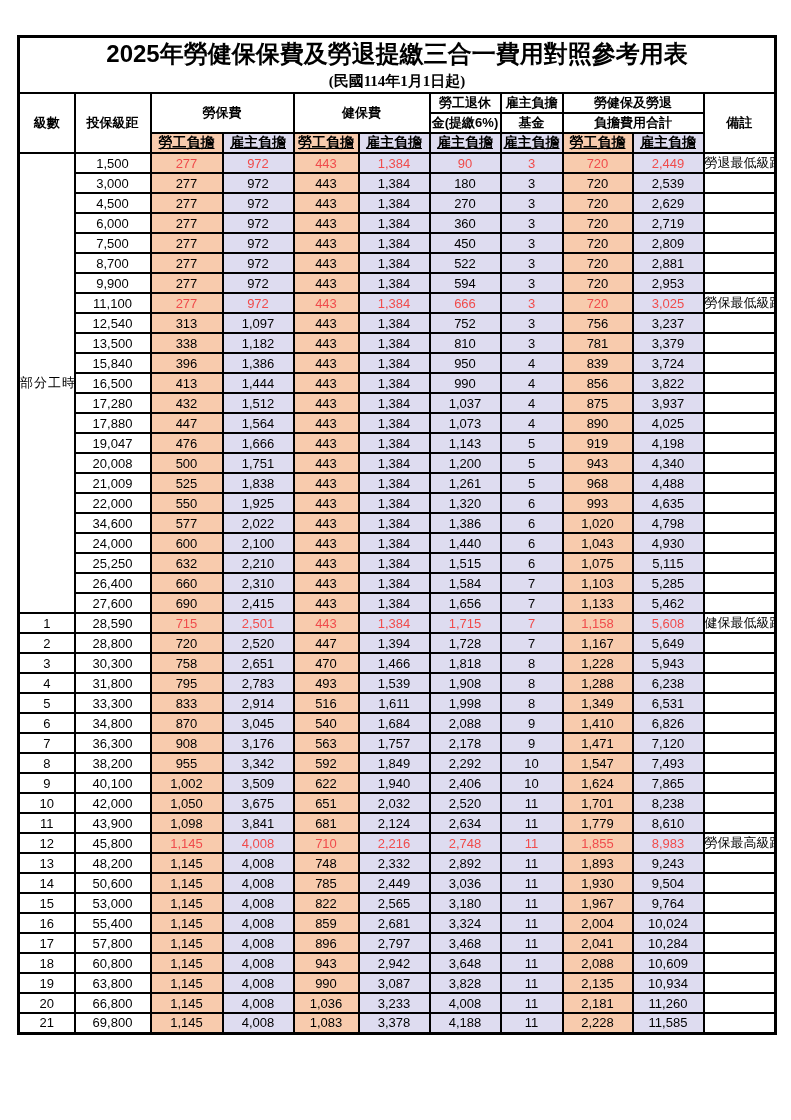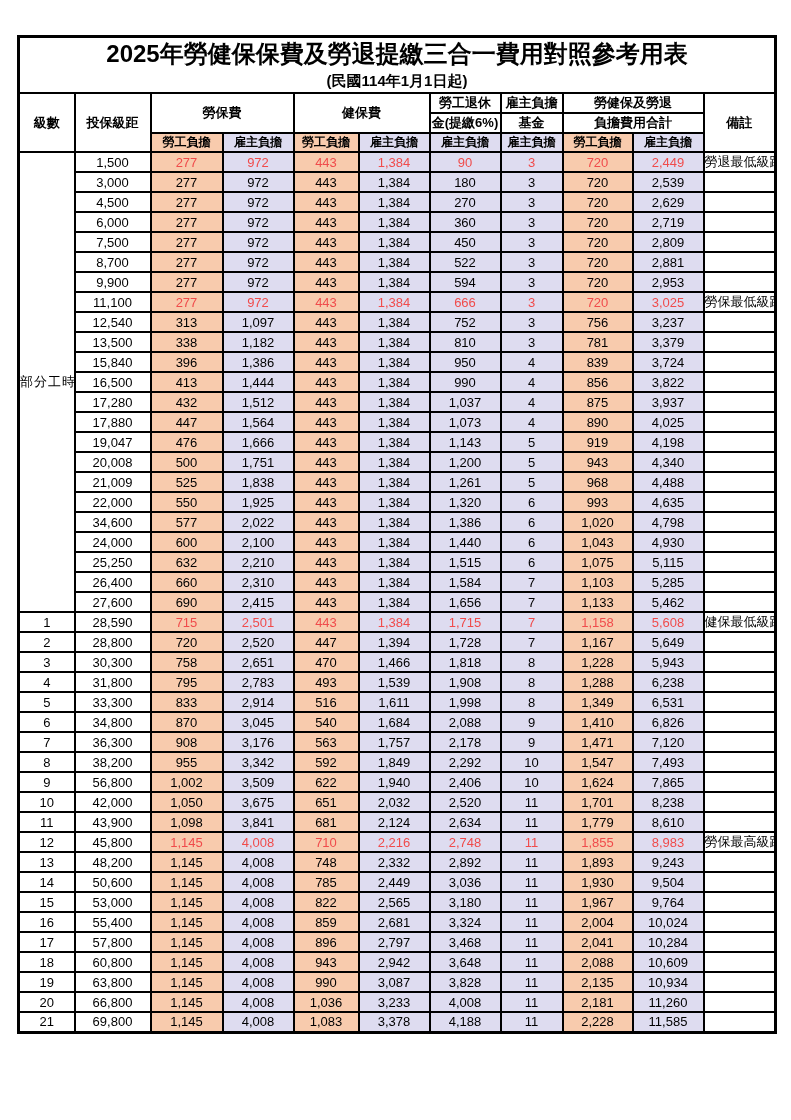--- a/index.html
+++ b/index.html
@@ -11,23 +11,23 @@
   table.premium {
     border-collapse: collapse; table-layout: fixed;
     width: 757px; border: 3px solid #000;
   }
   table.premium th, table.premium td {
     border: 2px solid #000; text-align: center; vertical-align: middle;
     padding: 0; overflow: hidden; white-space: nowrap;
     font-size: 13px; color: #000; font-weight: normal;
   }
   tr.title-row th { height: 27px; font-size: 24px; font-weight: bold; border-bottom: none; }
-  tr.subtitle-row th { height: 22px; font-size: 15px; font-weight: bold; border-top: none; }
+  tr.subtitle-row th { height: 22px; font-size: 15px; font-weight: bold; border-top: none; font-family: Liberation Serif, serif; }
   tr.hrow th { height: 15px; font-weight: bold; font-size: 13px; }
-  tr.hrow.sub th { height: 17px; font-size: 12px; }
+  tr.hrow.sub th { height: 17px; font-size: 14px; text-decoration: underline; }
   tbody tr { height: 20px; }
   tbody td { font-size: 13px; }
   .c-orange { background: #F8CBAD; }
   .c-lav { background: #DEDCF0; }
   td.part-time { background: #fff; font-size: 13px; letter-spacing: 1px; margin-left: 16px; }
   td.level, td.bracket { background: #fff; font-size: 13.5px; }
   td.b { font-weight: bold; font-size: 14px; }
   td.remark { background: #fff; color: #F04B4B; font-size: 9.5px; font-weight: bold; letter-spacing: 0; }
   tr.hl td.c-orange, tr.hl td.c-lav { color: #F04B4B; }
 </style>
@@ -459,21 +459,21 @@
           <td class="c-orange">592</td>
           <td class="c-lav">1,849</td>
           <td class="c-lav">2,292</td>
           <td class="c-lav">10</td>
           <td class="c-orange">1,547</td>
           <td class="c-lav">7,493</td>
           <td class="remark"></td>
         </tr>
         <tr>
           <td class="level">9</td>
-          <td class="bracket">56,800</td>
+          <td class="bracket">40,100</td>
           <td class="c-orange">1,002</td>
           <td class="c-lav">3,509</td>
           <td class="c-orange">622</td>
           <td class="c-lav">1,940</td>
           <td class="c-lav">2,406</td>
           <td class="c-lav">10</td>
           <td class="c-orange">1,624</td>
           <td class="c-lav">7,865</td>
           <td class="remark"></td>
         </tr>

